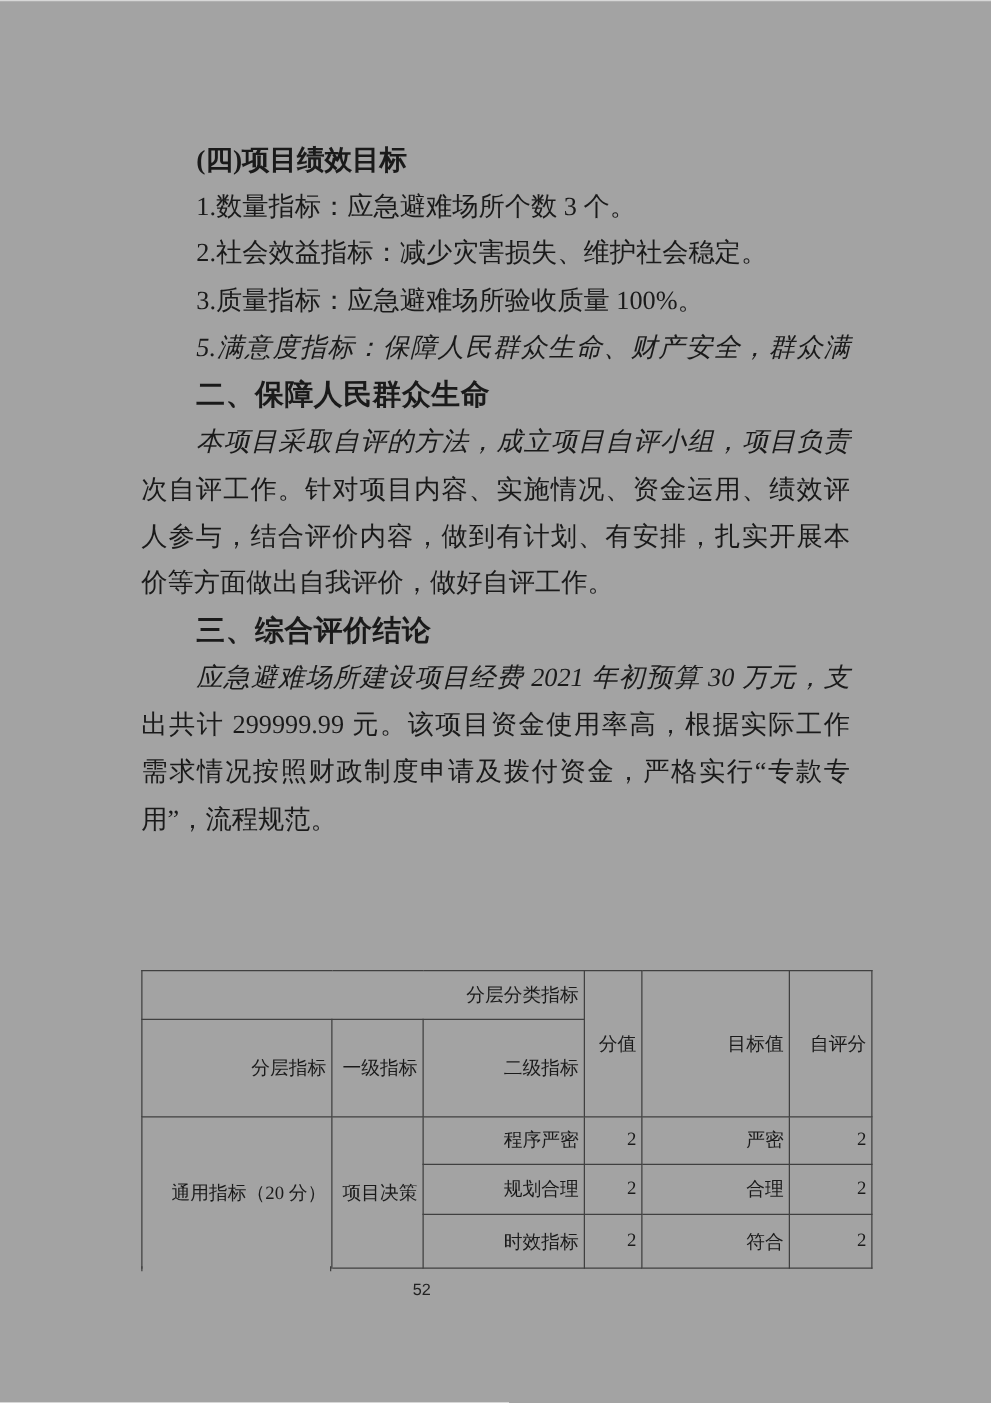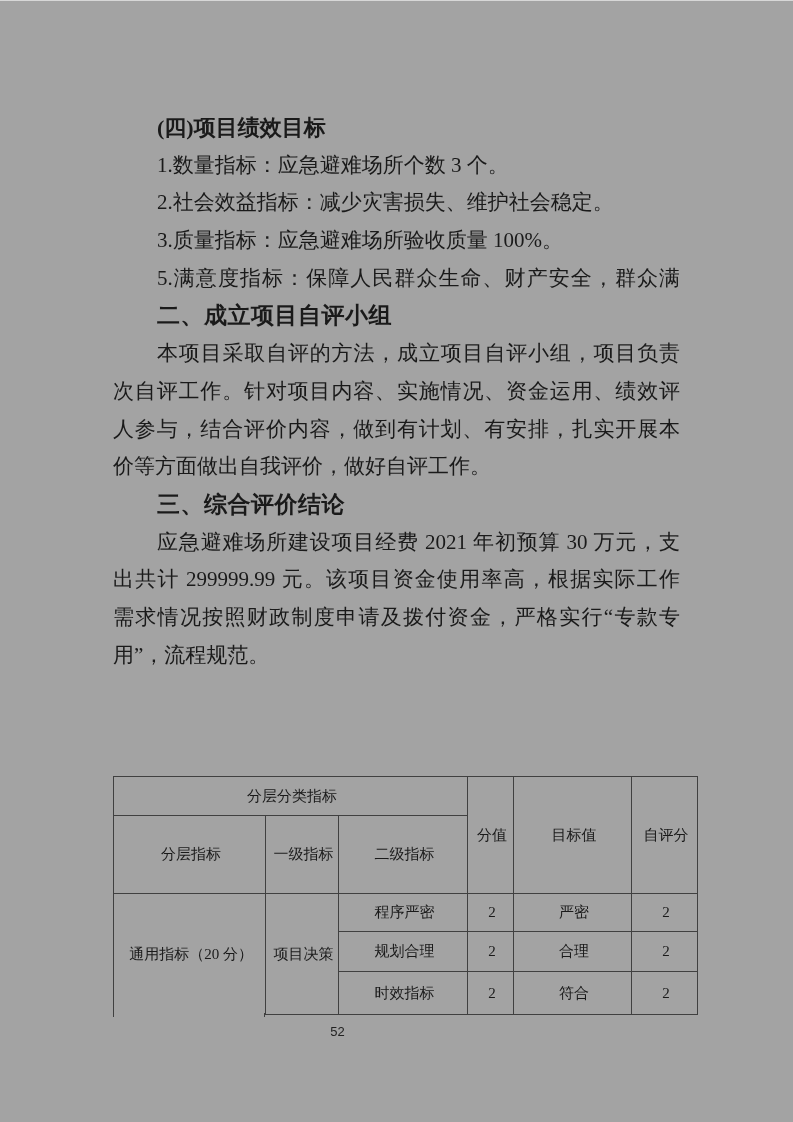--- a/index.html
+++ b/index.html
@@ -25,21 +25,21 @@
     white-space:nowrap;
     overflow:visible;
   }
   .tline.just{
     white-space:normal;
     text-align:justify;
     text-align-last:justify;
     -moz-text-align-last:justify;
   }
   .tline.indent{padding-left:44px;}
-  .tline.just.indent{padding-left:0;text-indent:44px;}
+  .tline.just.indent{padding-left:0;text-indent:44px;font-style:italic;}
   .tline.h-serif{
     font-weight:bold;
     font-size:22px;
   }
   .tline.h-sans{
     font-family:"Liberation Sans","DejaVu Sans",sans-serif;
     font-weight:bold;
     font-size:23px;
     letter-spacing:0.5px;
   }
@@ -47,21 +47,21 @@
   .score-table{
     position:absolute;left:113px;top:776px;
     border-collapse:collapse;
     table-layout:fixed;
     font-family:"Liberation Serif","DejaVu Serif",serif;
     font-size:15px;color:#1a1a1a;
   }
   .score-table td,.score-table th{
     border:1px solid #404040;
     font-weight:normal;
-    text-align:center;
+    text-align:right;
     vertical-align:middle;
     padding:0 4px 0 7px;
     overflow:hidden;
   }
   .score-table td.no-bottom{border-bottom:none;margin-left:12px;}
   .stub{
     position:absolute;top:1013px;width:1px;height:4px;background:#404040;
   }
   .stub.s1{left:113px;}
   .stub.s2{left:264px;}
@@ -78,21 +78,21 @@
 
 <div class="page">
   <div class="page-top-edge"></div>
 
   <div class="text-flow" id="text-flow">
       <div class="tline h-serif indent">(四)项目绩效目标</div>
       <div class="tline indent">1.数量指标：应急避难场所个数 3 个。</div>
       <div class="tline indent">2.社会效益指标：减少灾害损失、维护社会稳定。</div>
       <div class="tline indent">3.质量指标：应急避难场所验收质量 100%。</div>
       <div class="tline indent just">5.满意度指标：保障人民群众生命、财产安全，群众满</div>
-      <div class="tline h-sans indent">二、成立项目自评小组</div>
+      <div class="tline h-sans indent">二、保障人民群众生命</div>
       <div class="tline indent just">本项目采取自评的方法，成立项目自评小组，项目负责</div>
       <div class="tline just">次自评工作。针对项目内容、实施情况、资金运用、绩效评</div>
       <div class="tline just">人参与，结合评价内容，做到有计划、有安排，扎实开展本</div>
       <div class="tline">价等方面做出自我评价，做好自评工作。</div>
       <div class="tline h-sans indent">三、综合评价结论</div>
       <div class="tline indent just">应急避难场所建设项目经费 2021 年初预算 30 万元，支</div>
       <div class="tline just">出共计 299999.99 元。该项目资金使用率高，根据实际工作</div>
       <div class="tline just">需求情况按照财政制度申请及拨付资金，严格实行“专款专</div>
       <div class="tline">用”，流程规范。</div>
     </div>

